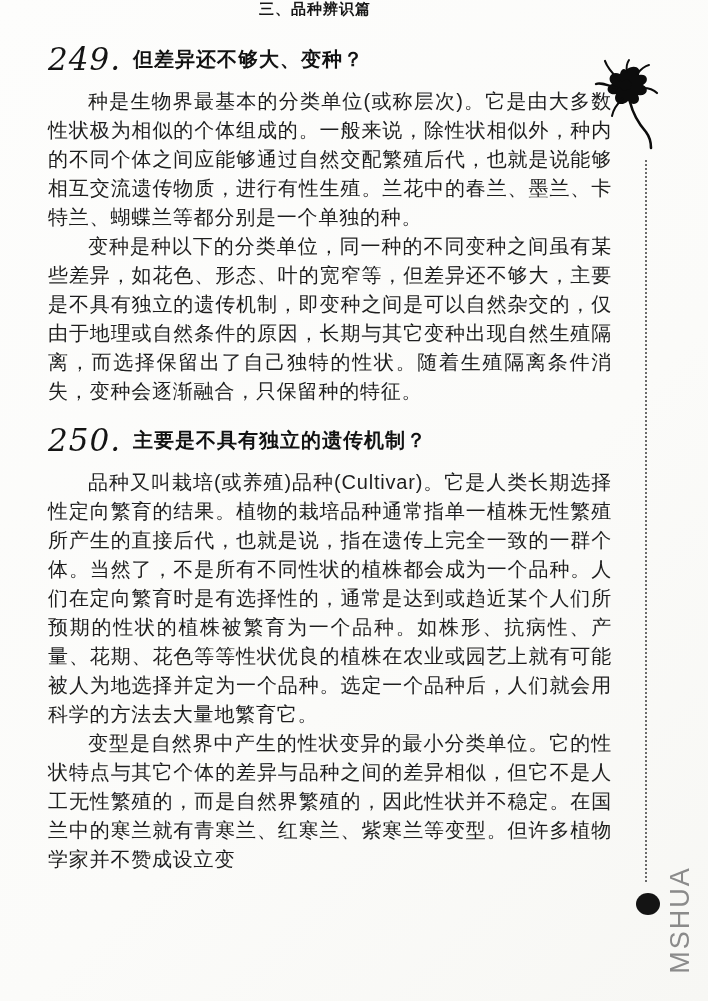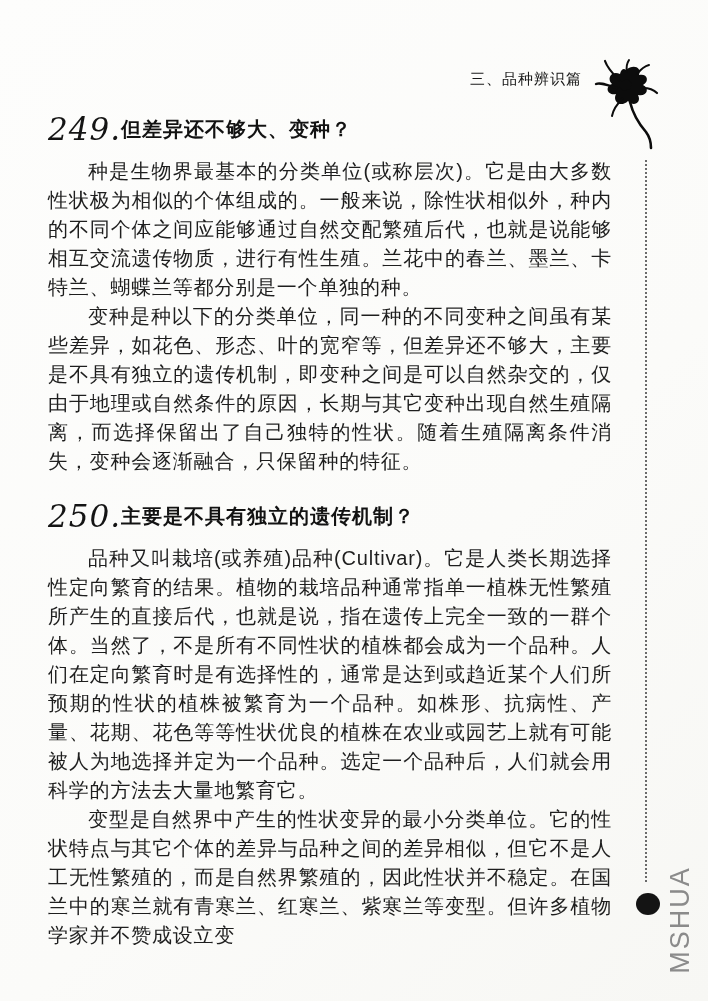--- a/index.html
+++ b/index.html
@@ -12,36 +12,35 @@
     width:708px;height:1001px;
     margin:0 auto;
     background:linear-gradient(135deg,#fdfdfc 0%,#fbfbf9 60%,#f7f7f4 100%);
     overflow:hidden;
     color:#1e1e1e;
   }
   .content{
     position:absolute;left:48px;top:0;width:564px;
   }
   .chapter-row{
-    padding-top:70px;
-    text-align:right;
+    text-align:center;
     padding-right:30px;
     font-size:15px;
-    font-weight:normal;
+    font-weight:bold;
     letter-spacing:1px;
     color:#161616;
   }
   .section-heading{
     display:flex;
     align-items:flex-start;
-    gap:0;
+    gap:12px;
     margin:20px 0 8px 0;
     line-height:40px;
   }
-  .section-heading.second{margin-top:20px;}
+  .section-heading.second{margin-top:14px;}
   .section-number{
     font-family:"DejaVu Serif", serif;
     font-style:italic;
     font-size:31px;
     color:#141414;
     letter-spacing:1px;
   }
   .section-title{
     font-size:20px;
     font-weight:bold;

